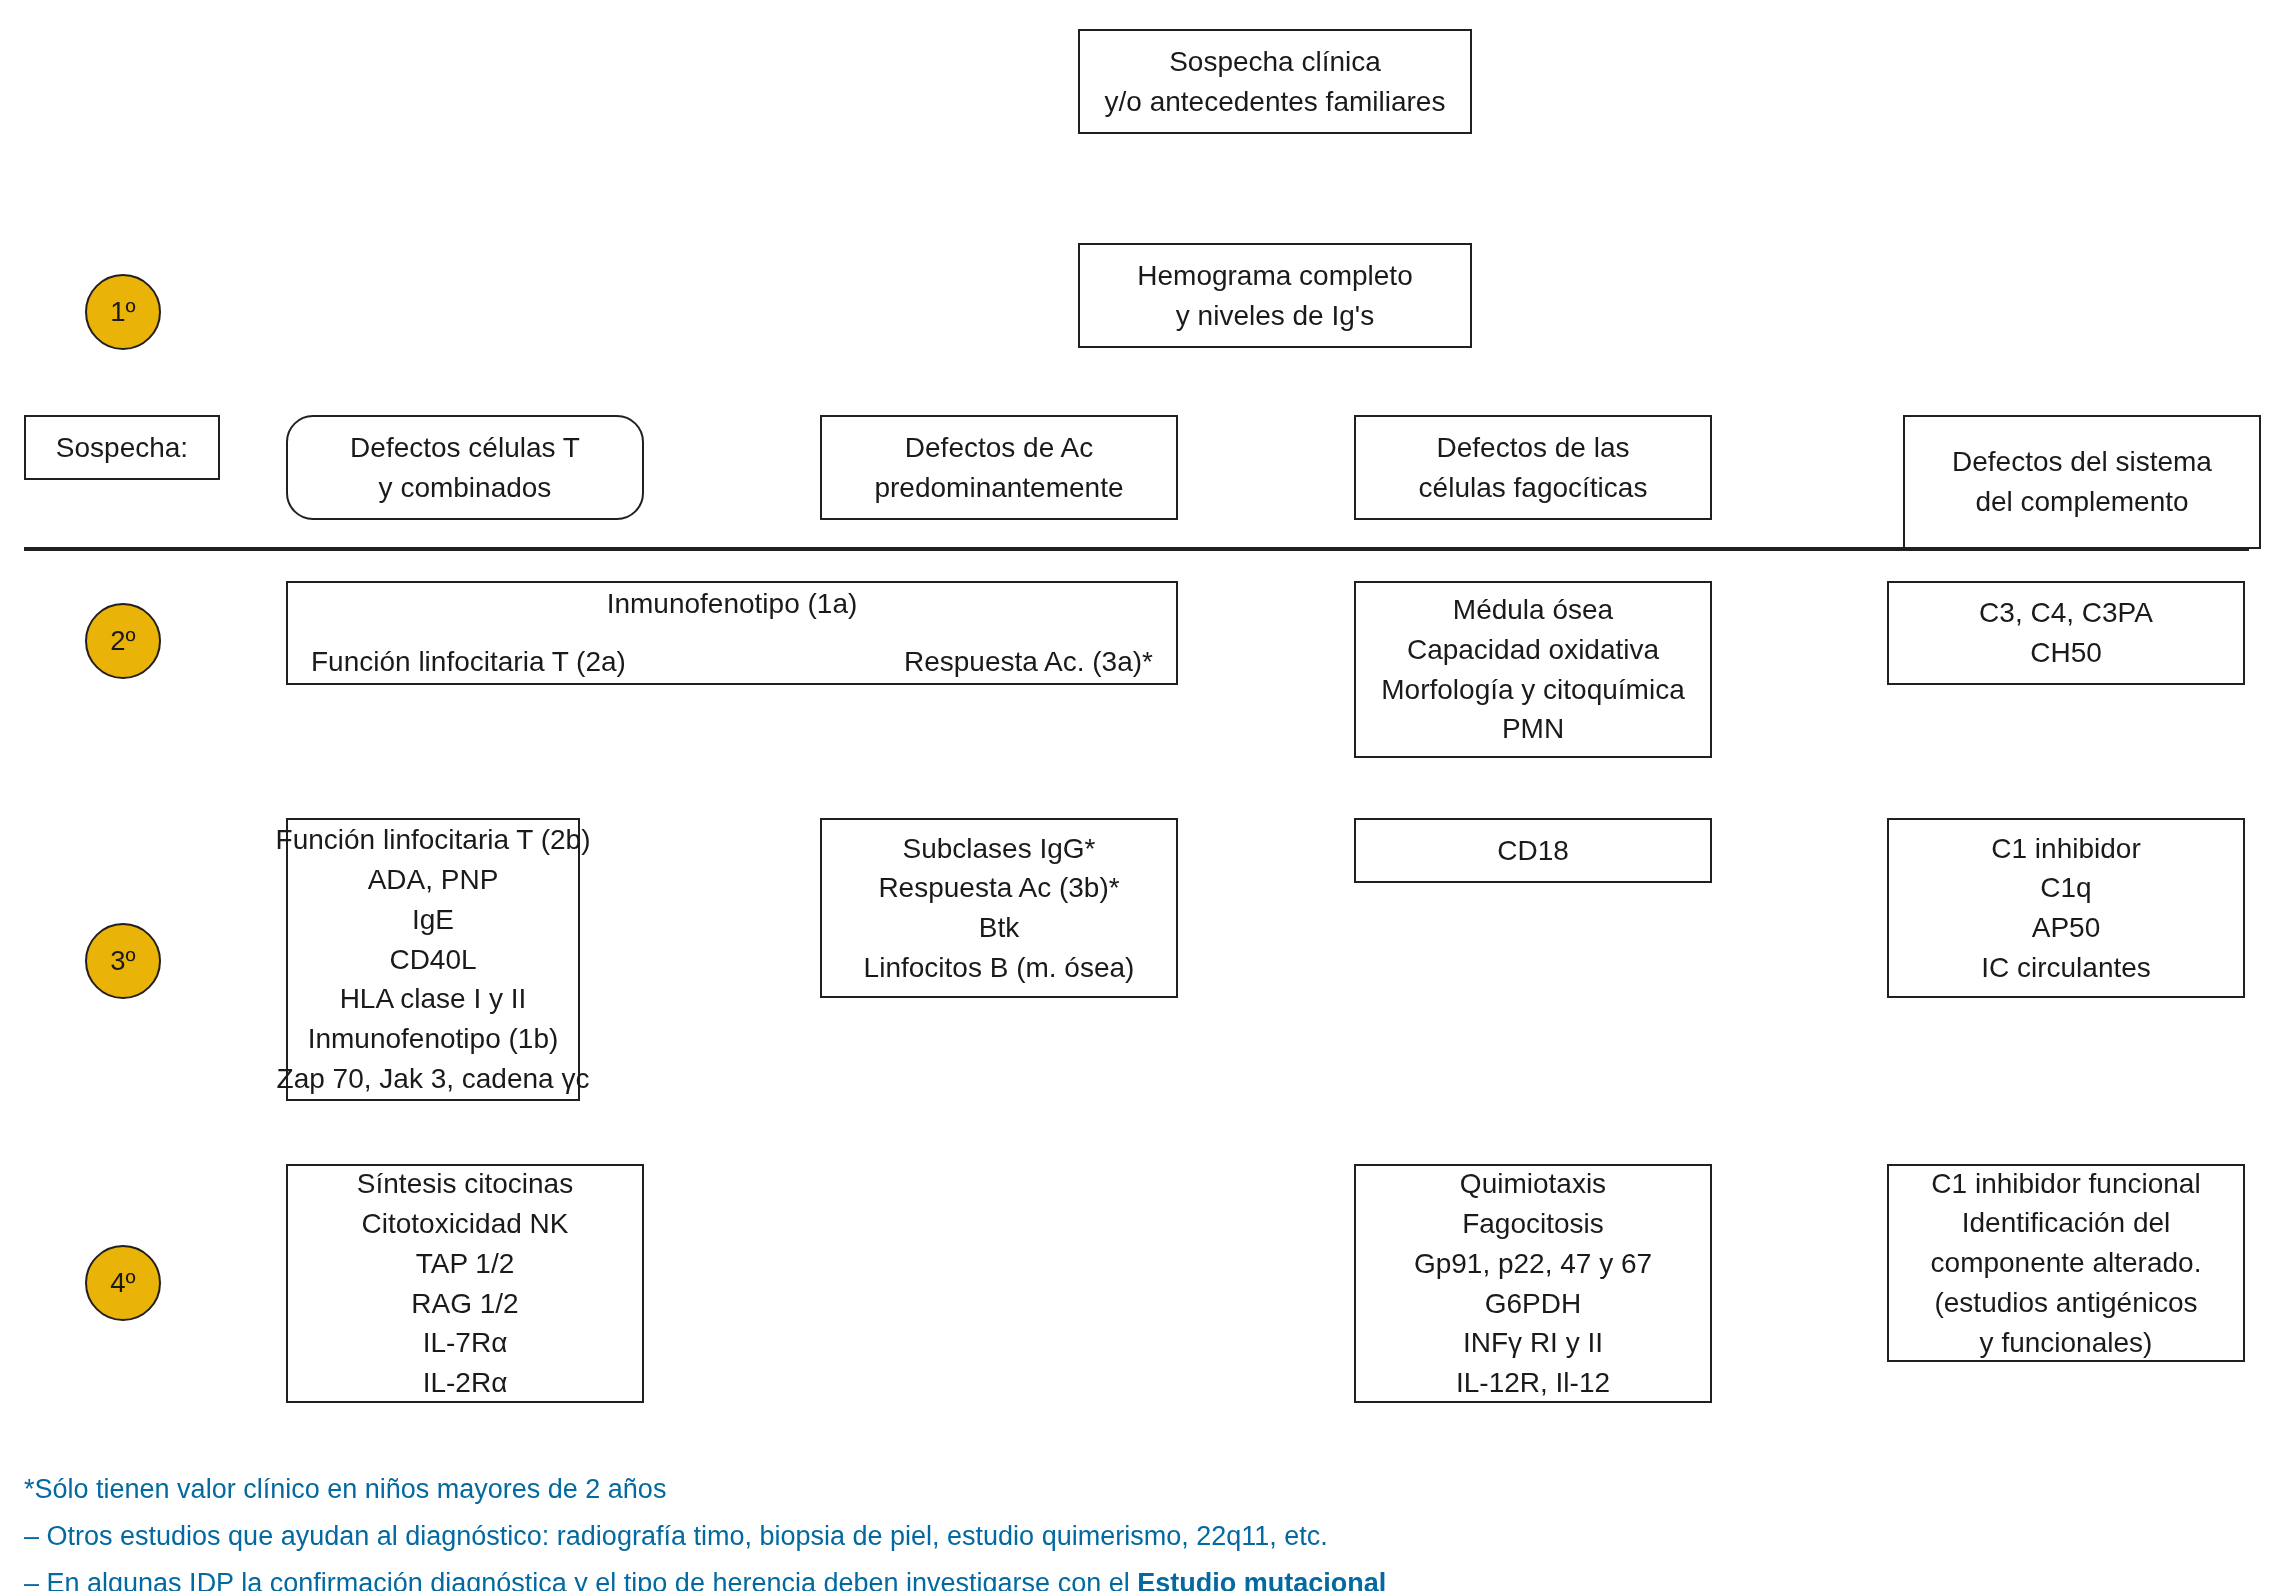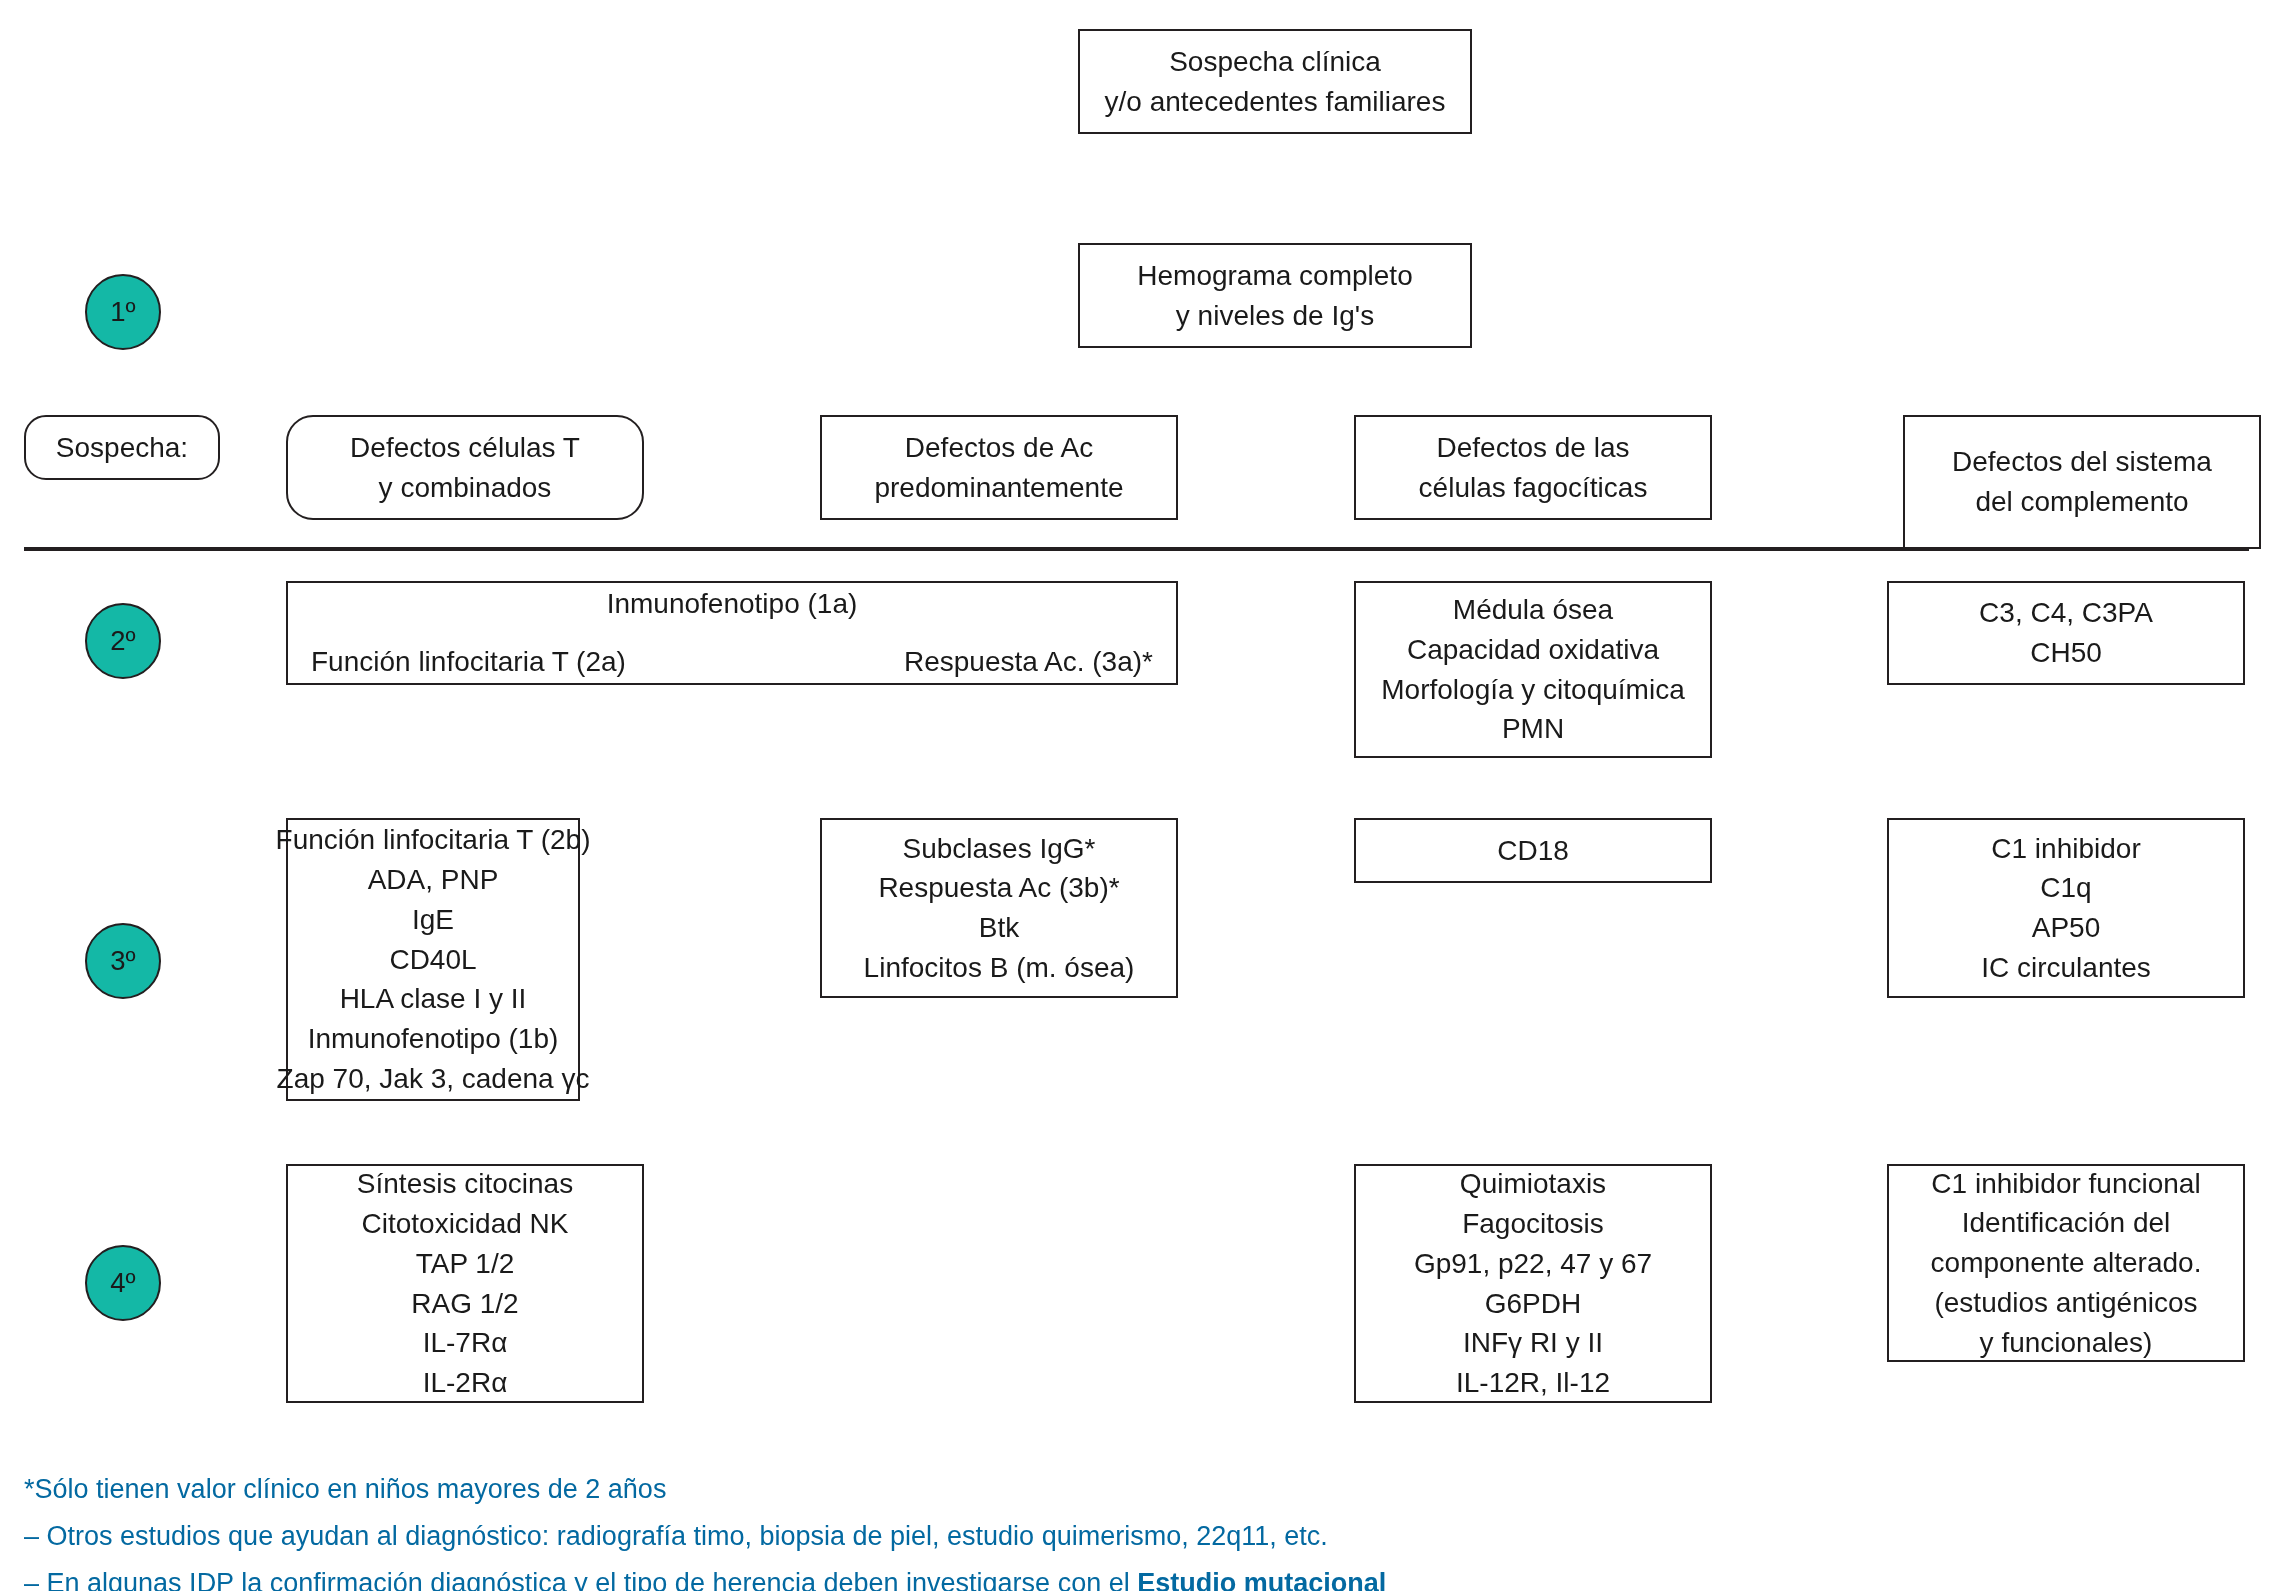--- a/index.html
+++ b/index.html
@@ -34,21 +34,21 @@
   }
   .box .line {
     display: block;
     white-space: nowrap;
   }
   .circle {
     position: absolute;
     box-sizing: border-box;
     border: 2.4px solid #231f20;
     border-radius: 50%;
-    background: #14b8a6;
+    background: #eab308;
     display: flex;
     align-items: center;
     justify-content: center;
     font-size: 27.5px;
     color: #1a1a1a;
   }
   .hrule {
     position: absolute;
     background: #231f20;
   }
@@ -97,21 +97,21 @@
   <div class="circle" style="left:85px; top:603px; width:76px; height:76px;">
     <span>2º</span>
   </div>
   <div class="circle" style="left:85px; top:923px; width:76px; height:76px;">
     <span>3º</span>
   </div>
   <div class="circle" style="left:85px; top:1245px; width:76px; height:76px;">
     <span>4º</span>
   </div>
 
-  <div class="box" style="left:24px; top:415px; width:196px; height:65px;border-radius:22px;">
+  <div class="box" style="left:24px; top:415px; width:196px; height:65px;">
     <span class="line">Sospecha:</span>
   </div>
 
   <div class="box" style="left:286px; top:415px; width:358px; height:105px;border-radius:27px;">
     <span class="line">Defectos células T</span>
     <span class="line">y combinados</span>
   </div>
 
   <div class="box" style="left:820px; top:415px; width:358px; height:105px;">
     <span class="line">Defectos de Ac</span>

